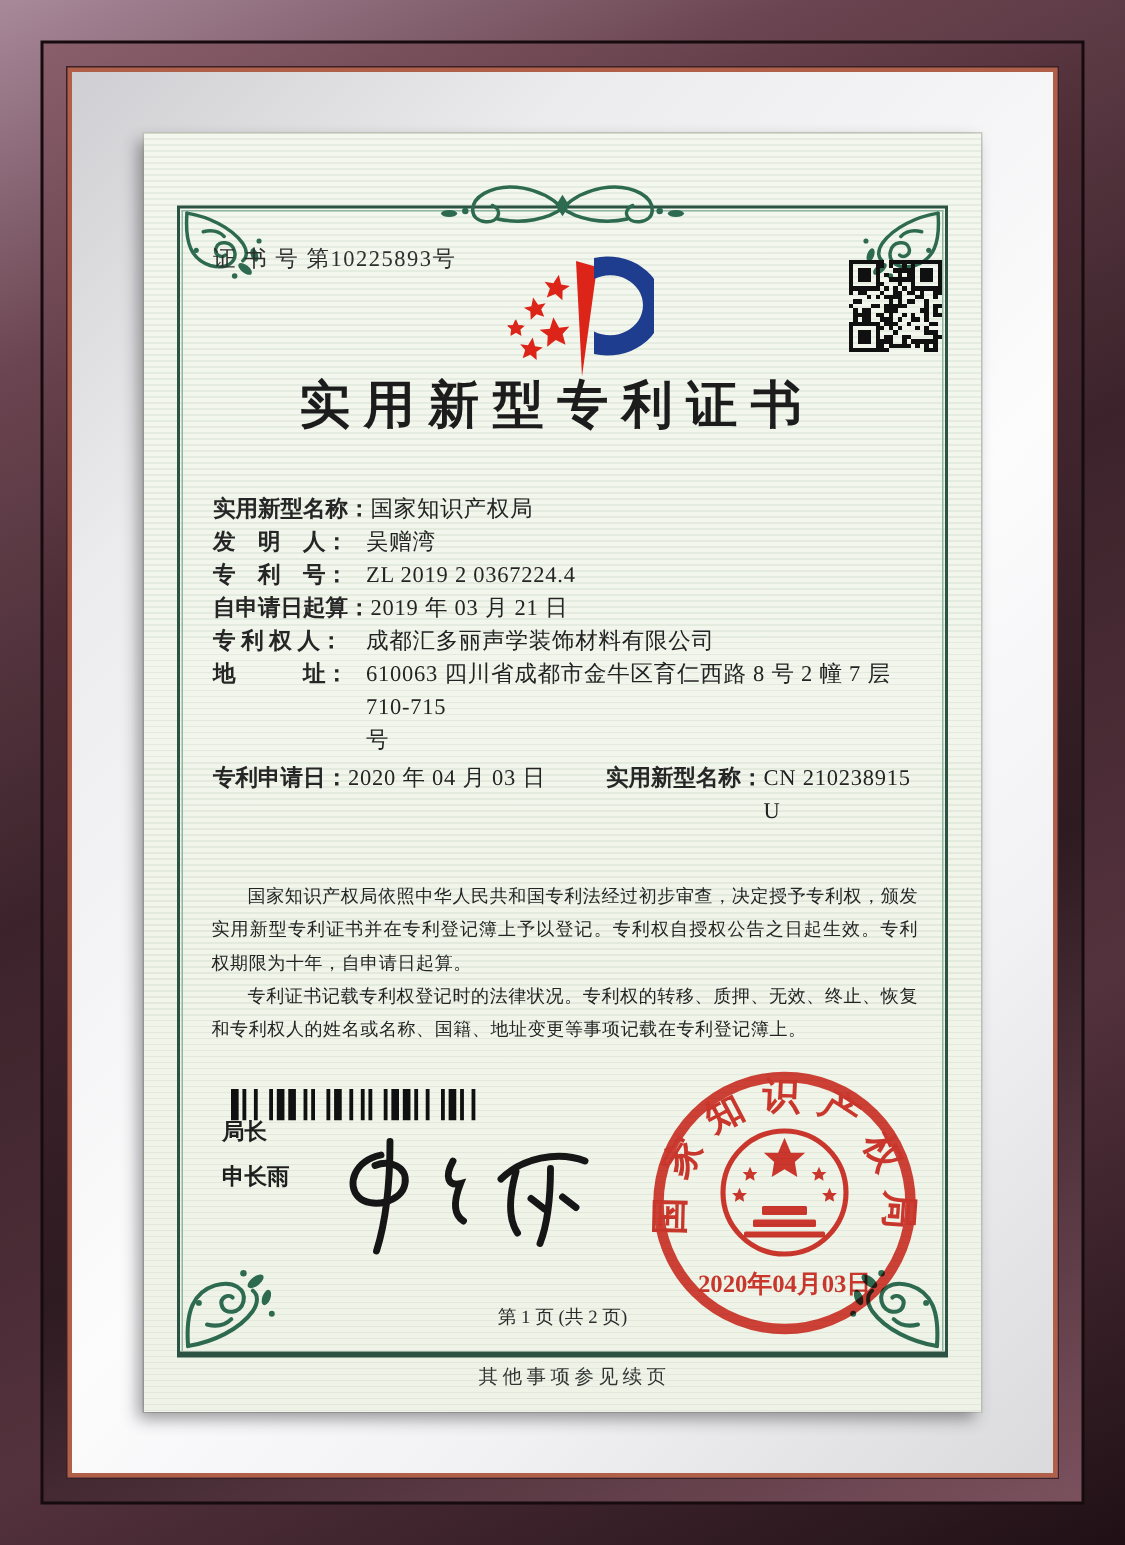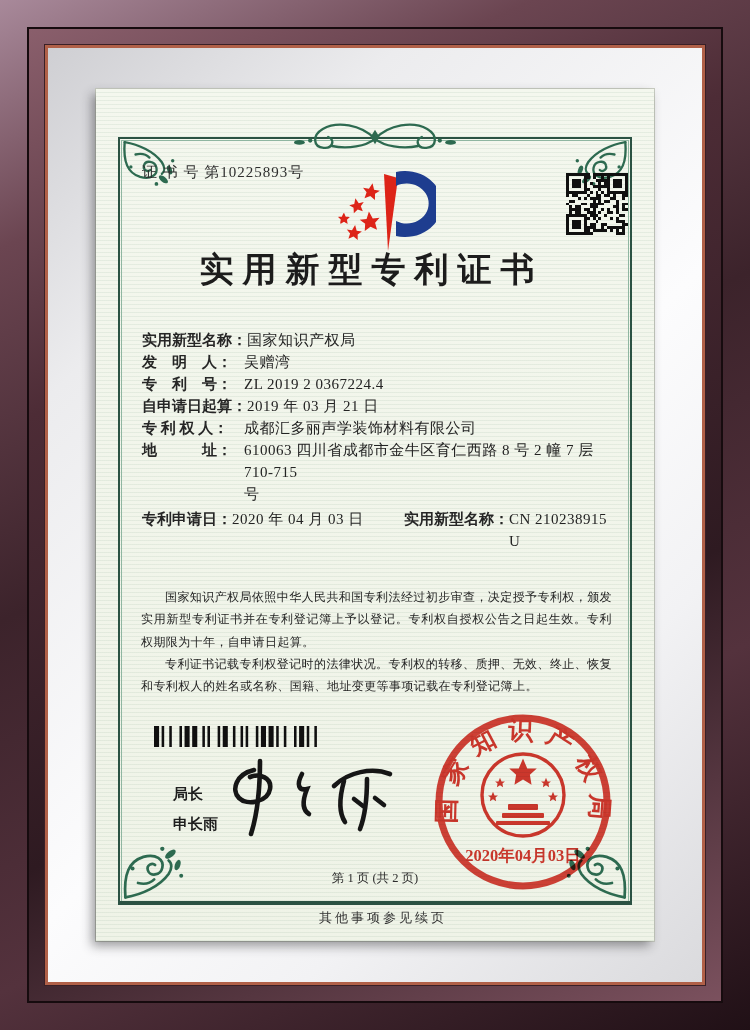--- a/index.html
+++ b/index.html
@@ -69,21 +69,21 @@
   .grant-right{ flex:1; display:flex; }
 
   .paragraphs{
     position:absolute; left:45px; right:42px; top:497px;
     font-size:12px; line-height:1.86; text-align:justify; color:#242424;
   }
   .paragraphs p{ text-indent:2em; letter-spacing:.4px; }
 
   .barcode{ position:absolute; left:58px; top:637px; width:168px; height:21px; }
 
-  .signoff{ position:absolute; left:52px; top:690px; font-size:15px; font-weight:bold; line-height:30px; color:#1f1f1f;margin-left:25px; }
+  .signoff{ position:absolute; left:52px; top:651px; font-size:15px; font-weight:bold; line-height:30px; color:#1f1f1f; }
   .signature{ position:absolute; left:118px; top:665px; width:195px; height:88px; }
 
   .seal{ position:absolute; left:334px; top:620px; width:186px; height:186px; mix-blend-mode:multiply; opacity:.92; }
 
   .page-info{ position:absolute; left:0; right:0; top:781px; text-align:center; font-size:12.5px; color:#2c2c2c; }
   .footer-note{ position:absolute; left:16px; right:0; top:820px; text-align:center; font-size:13px; letter-spacing:3px; color:#333; }
 </style>
 </head>
 <body>
 

